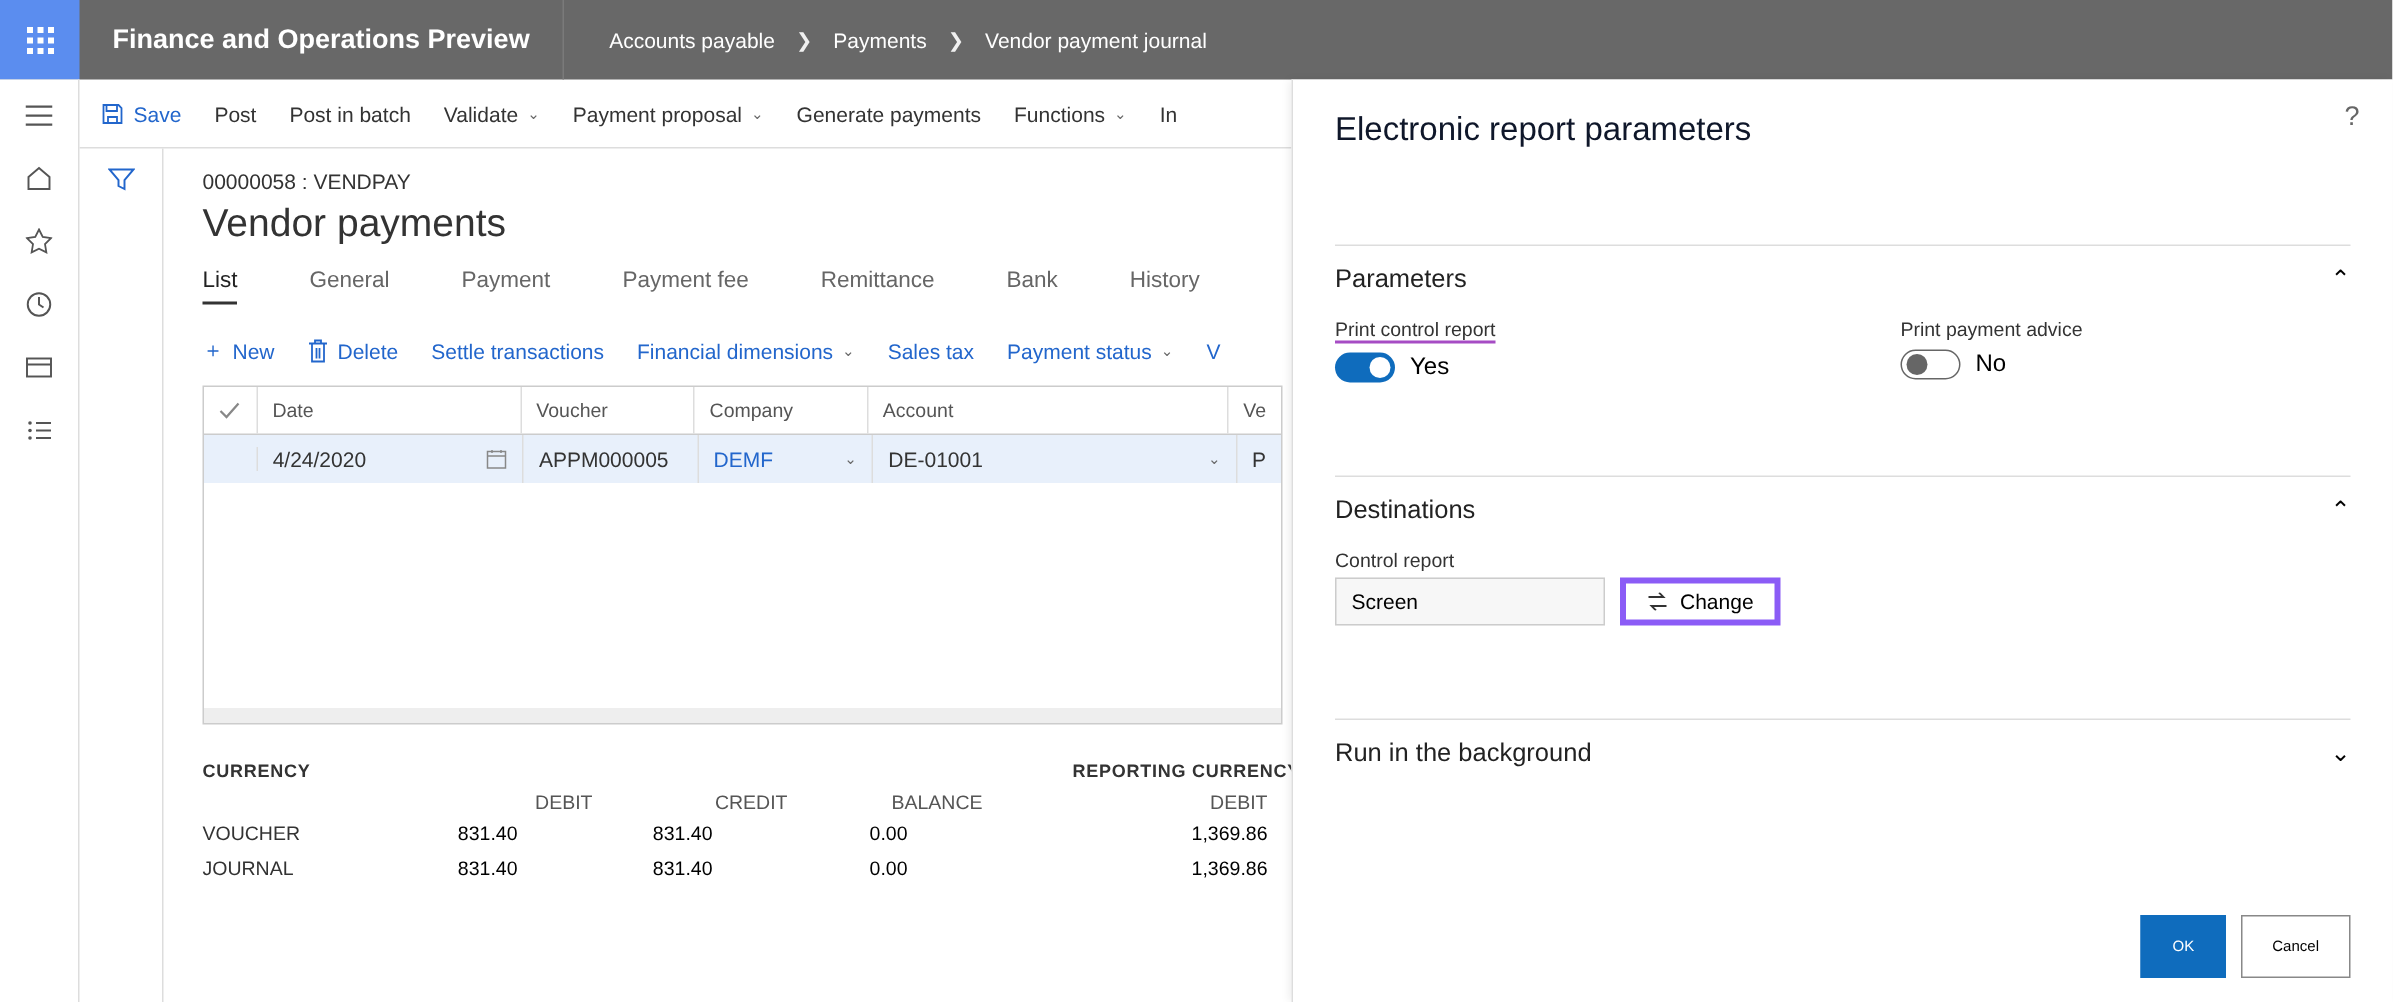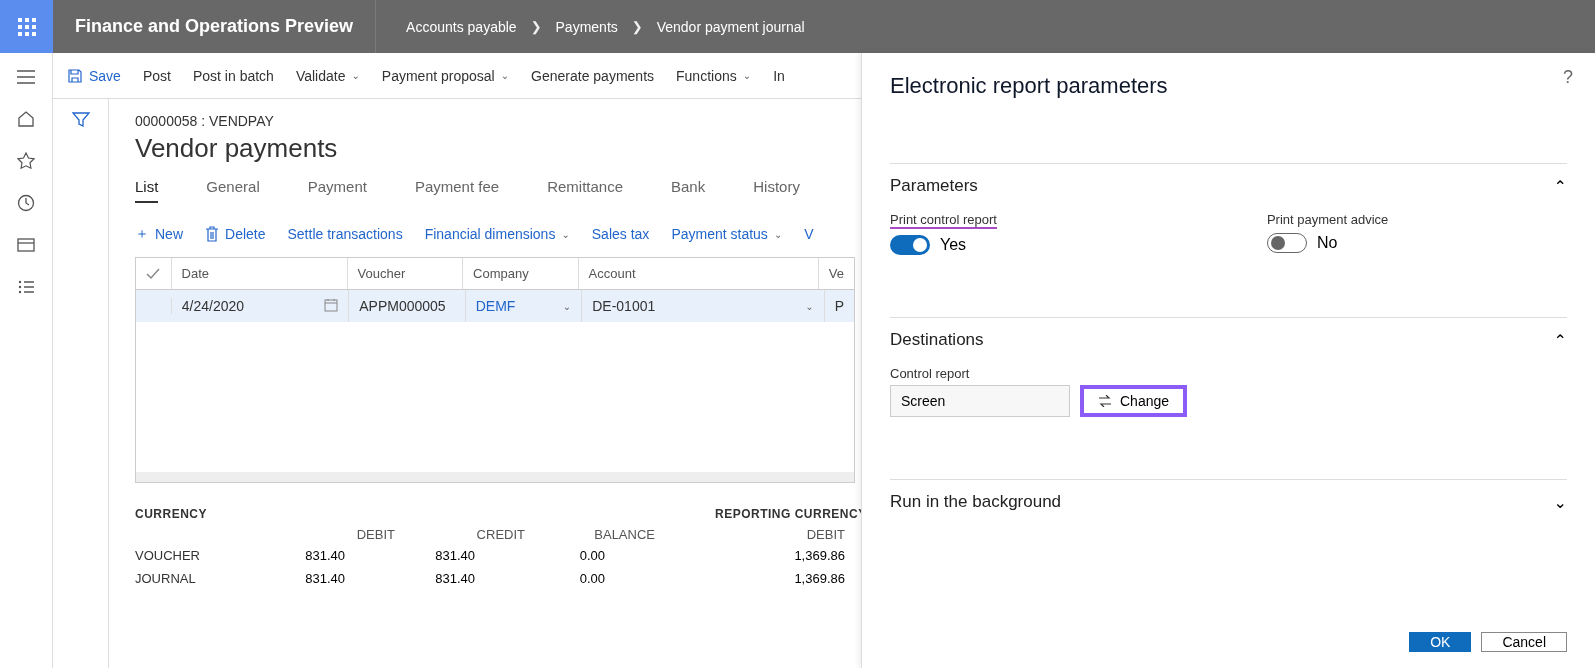--- a/index.html
+++ b/index.html
@@ -49,21 +49,21 @@
     .grid { border: 1px solid #ccc; width: 100%; max-width: 720px; }
     .grid-head { display: flex; background: #fff; border-bottom: 1px solid #ccc; font-size: 13px; color: #555; }
     .grid-head .cell, .grid-row .cell { padding: 8px 10px; border-right: 1px solid #ddd; }
     .cell.check { width: 36px; display:flex; align-items:center; justify-content:center; }
     .cell.date { width: 180px; }
     .cell.voucher { width: 118px; }
     .cell.company { width: 118px; }
     .cell.account { width: 246px; }
     .cell.vendor { flex: 1; border-right: none; }
     .grid-row { display: flex; background: #E8F0FB; font-size: 14px; color: #333; align-items: center; }
-    .grid-row .cell.date { display: flex; align-items: flex-start; justify-content: space-between; }
+    .grid-row .cell.date { display: flex; align-items: center; justify-content: space-between; }
     .grid-row .cell.company { color: #2266CC; display: flex; align-items: center; justify-content: space-between; }
     .grid-row .cell.account { display: flex; align-items: center; justify-content: space-between; }
     .grid-body-fill { height: 150px; background: #fff; }
     .grid-scroll { height: 10px; background: #eee; }
 
     
     .totals { margin-top: 24px; display: flex; gap: 60px; font-size: 13px; }
     .totals-block { }
     .totals-title { font-weight: 600; font-size: 12px; letter-spacing: 0.5px; color: #333; margin-bottom: 6px; }
     .totals-head { display: flex; color: #555; font-size: 13px; margin-bottom: 6px; }
@@ -90,21 +90,21 @@
     .switch.on .knob { right: 3px; }
     .switch.off { background: #fff; border: 1px solid #666; }
     .switch.off .knob { left: 3px; background: #666; top: 2px; }
 
     .dest-row { display: flex; align-items: flex-end; gap: 10px; }
     .field-label { font-size: 13px; color: #333; margin-bottom: 4px; display: block; }
     .dest-input { width: 180px; height: 32px; border: 1px solid #ccc; background: #f7f7f7; padding: 0 10px; font-size: 14px; }
     .change-btn { height: 32px; border: 4px solid #8b5cf6; background: #fff; padding: 0 14px; display: flex; align-items: center; gap: 8px; cursor: pointer; font-size: 14px; }
 
     .panel-footer { margin-top: auto; display: flex; justify-content: flex-end; gap: 10px; padding-top: 12px; }
-    .btn { height: 20px; padding: 0 20px; border: 1px solid #888; background: #fff; cursor: pointer; font-size: 14px; }
+    .btn { height: 42px; padding: 0 20px; border: 1px solid #888; background: #fff; cursor: pointer; font-size: 10px; }
     .btn.primary { background: #0F6CBD; color: #fff; border-color: #0F6CBD; }
 
     svg { display: block; }
   </style>
 </head>
 <body>
 
 <div class="header">
   <div class="waffle">
     <div class="waffle-grid">

